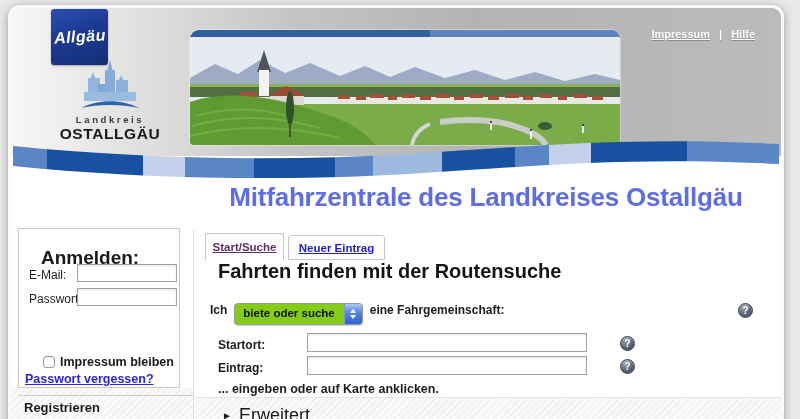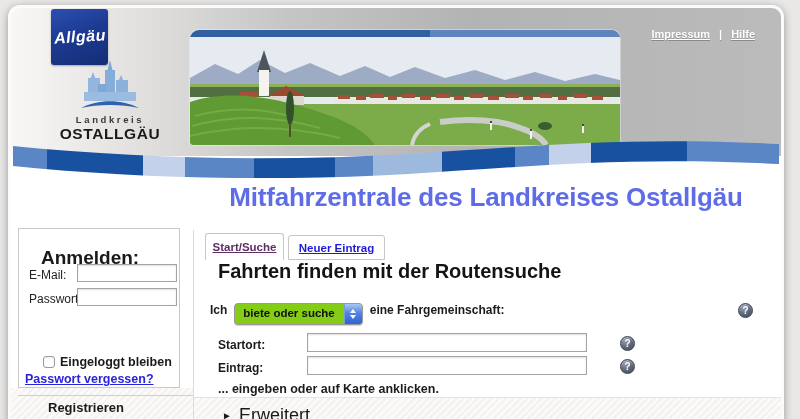--- a/index.html
+++ b/index.html
@@ -77,21 +77,21 @@
     width:12px;height:12px;border:1px solid #9a9a9a;border-radius:3px;background:#fff;
     box-shadow:inset 0 1px 2px rgba(0,0,0,.08);margin:0;cursor:pointer;
   }
   .chk-label{position:absolute;left:41px;top:126px;font-size:12.5px;font-weight:700;color:#1a1a1a;}
   .forgot{position:absolute;left:6px;top:143px;font-size:12.5px;font-weight:700;color:#2a24d8;text-decoration:underline;cursor:pointer;}
   .stripes{
     background:repeating-linear-gradient(135deg,#f3f2f1 0px,#f3f2f1 2px,#fbfaf9 2px,#fbfaf9 5px);
   }
   .side-strip{position:absolute;left:0;top:380px;width:182px;height:120px;}
   .side-divider{position:absolute;left:7px;top:387px;width:175px;height:0;border-top:1px solid #cfcfcf;}
-  .register-h{position:absolute;left:36px;top:391px;margin:1px;font-size:13px;font-weight:700;color:#1a1a1a;}
+  .register-h{position:absolute;left:12px;top:391px;margin:1px;font-size:13px;font-weight:700;color:#1a1a1a;}
   
   .vdiv{position:absolute;left:182px;top:222px;width:1px;height:278px;background:#dcdcdc;}
   .tab{
     position:absolute;background:#fff;border:1px solid #c6c6c6;border-radius:3px 3px 0 0;
     display:flex;align-items:center;justify-content:center;cursor:pointer;
   }
   .tab a{font-size:11.5px;font-weight:700;text-decoration:underline;}
   .tab-active{left:194px;top:225px;width:77px;height:26px;border-bottom:none;z-index:2;}
   .tab-active a{color:#5e2f63;}
   .tab-idle{left:277px;top:227px;width:95px;height:23px;}
@@ -258,21 +258,21 @@
 
   <h1 class="page-title">Mitfahrzentrale des Landkreises Ostallgäu</h1>
 
   <div class="login-box">
     <h2>Anmelden:</h2>
     <span class="fld-label lbl-email">E-Mail:</span>
     <input class="txt in-email" type="text" value="" style="">
     <span class="fld-label lbl-pass">Passwort:</span>
     <input class="txt in-pass" type="password" value="" style="">
     <input class="chk" type="checkbox" style="">
-    <span class="chk-label">Eingeloggt bleiben</span>
+    <span class="chk-label">Impressum bleiben</span>
     <a class="forgot">Passwort vergessen?</a>
   </div>
   <div class="side-strip stripes"></div>
   <div class="side-divider"></div>
   <h3 class="register-h">Registrieren</h3>
 
   <div class="vdiv"></div>
 
   <div class="tab tab-idle">
     <a>Neuer Eintrag</a>

